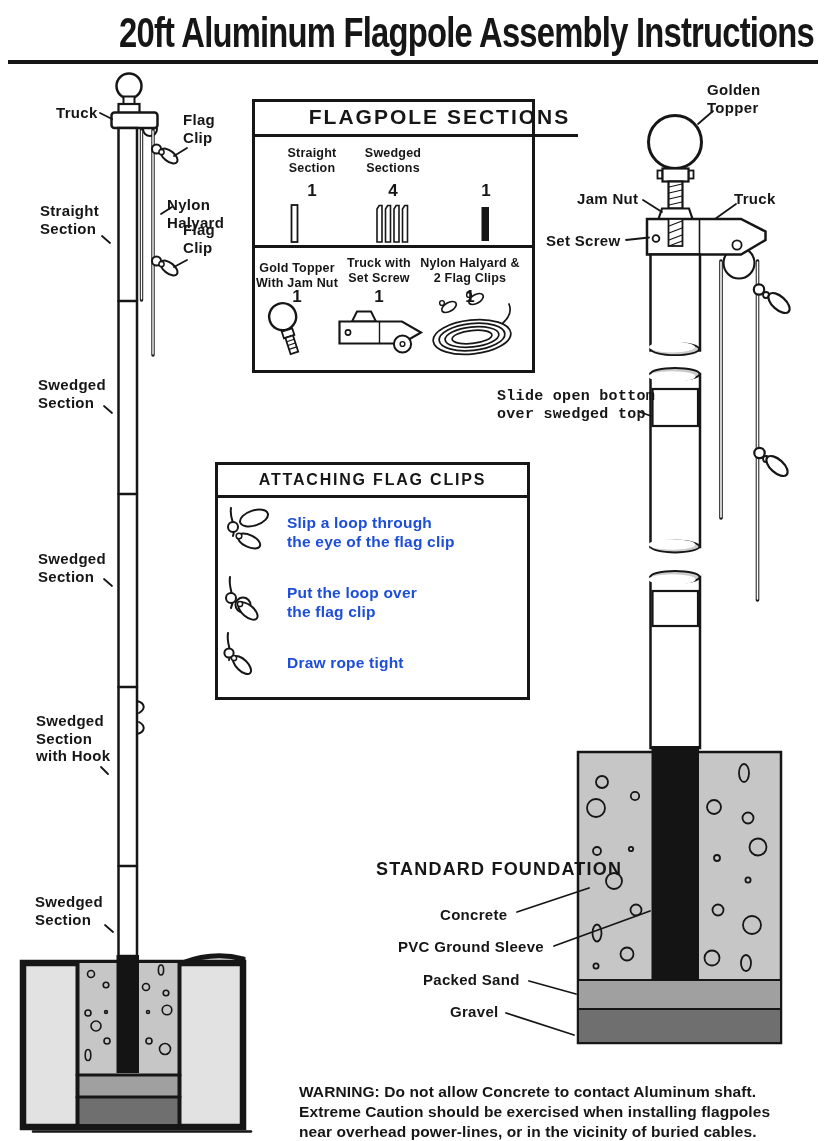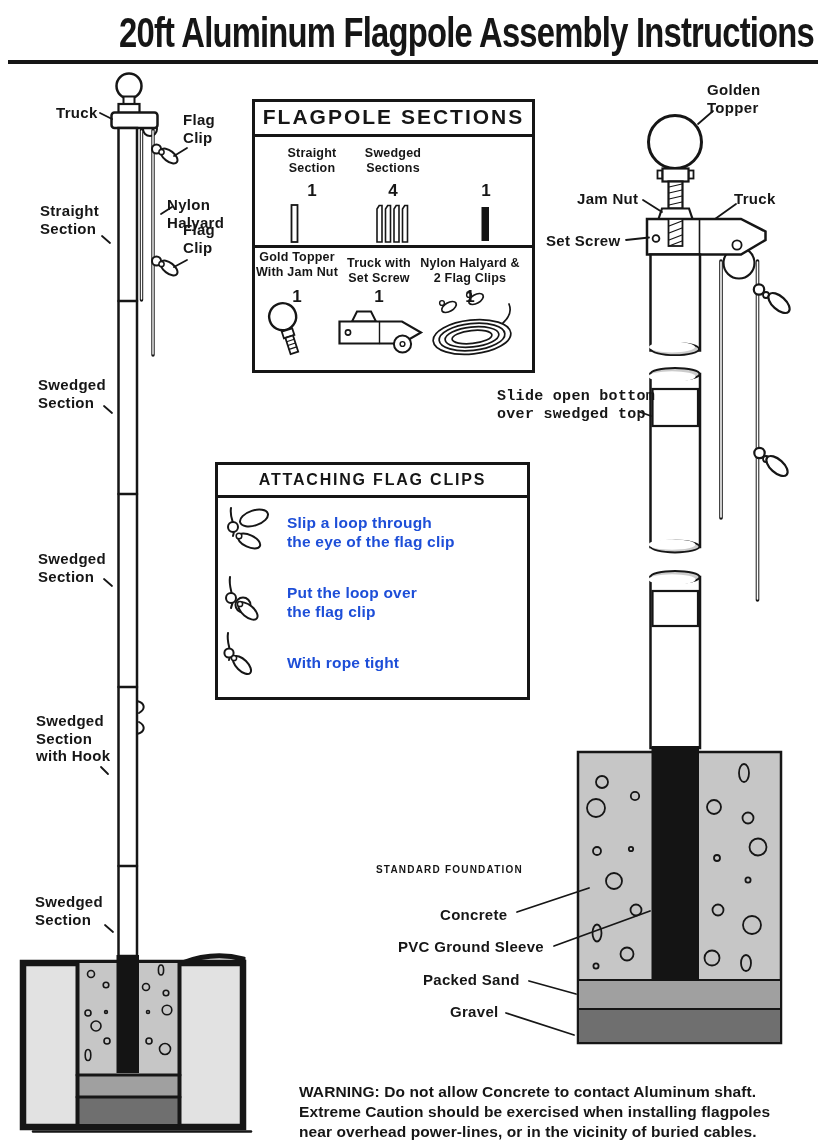--- a/index.html
+++ b/index.html
@@ -5,21 +5,21 @@
   html,body{margin:0;padding:0;}
   body{width:826px;height:1141px;position:relative;background:#ffffff;overflow:hidden;
        font-family:"Liberation Sans",sans-serif;}
   #canvas-svg{position:absolute;left:0;top:0;z-index:0;}
   .title-wrap{position:absolute;left:0;top:10px;width:826px;text-align:center;z-index:2;padding-left:21px;}
   .title-text{display:inline-block;font:700 42px/46px "Liberation Sans",sans-serif;color:#161616;
        letter-spacing:-1px;transform:scaleX(0.78);transform-origin:50% 50%;white-space:nowrap;}
   .title-rule{position:absolute;left:8px;top:60px;width:810px;height:3.5px;background:#161616;z-index:2;}
   .label{position:absolute;font:700 15px/17.5px "Liberation Sans",sans-serif;color:#161616;
        letter-spacing:.3px;white-space:pre-line;z-index:2;}
-  .caps{font-size:10px;letter-spacing:1.2px;}
+  .caps{font-size:18px;letter-spacing:1.2px;}
   .box{position:absolute;border:3px solid #161616;background:transparent;z-index:1;}
   .box-header{position:absolute;left:0;top:0;width:100%;border-bottom:3px solid #161616;
        text-align:center;color:#161616;font:700 21px/30px "Liberation Sans",sans-serif;letter-spacing:2px;}
   .divider{position:absolute;left:0;width:100%;height:3px;background:#161616;}
   .item-name{position:absolute;text-align:center;font:700 12.5px/14.5px "Liberation Sans",sans-serif;
        color:#161616;white-space:pre-line;letter-spacing:.2px;}
   .item-qty{position:absolute;text-align:center;font:700 17px/18px "Liberation Sans",sans-serif;color:#161616;}
   .step-text{position:absolute;font:700 15.5px/18.5px "Liberation Sans",sans-serif;color:#1d4ed8;
        white-space:pre-line;letter-spacing:.2px;}
   .warning{position:absolute;left:299px;top:1066px;width:530px;z-index:2;
@@ -324,44 +324,44 @@
 <div class="label" style="left:497px;top:388px;font-family:Liberation Mono, monospace;">Slide open bottom
 over swedged top</div>
 
 <div class="label caps" style="left:376px;top:861px;">STANDARD FOUNDATION</div>
 <div class="label" style="left:440px;top:906px;">Concrete</div>
 <div class="label" style="left:398px;top:938px;">PVC Ground Sleeve</div>
 <div class="label" style="left:423px;top:971px;">Packed Sand</div>
 <div class="label" style="left:450px;top:1003px;">Gravel</div>
 
 <div class="box" style="left:252px;top:99px;width:277px;height:268px;">
-  <div class="box-header" style="height:32px;">FLAGPOLE SECTIONS</div>
+  <div class="box-header" style="height:32px;padding-left:46px;">FLAGPOLE SECTIONS</div>
   <div class="divider" style="top:143px;"></div>
   <div class="item-name" style="left:7px;top:44px;width:100px;">Straight
 Section</div>
   <div class="item-name" style="left:88px;top:44px;width:100px;">Swedged
 Sections</div>
   <div class="item-qty" style="left:7px;top:80px;width:100px;">1</div>
   <div class="item-qty" style="left:88px;top:80px;width:100px;">4</div>
   <div class="item-qty" style="left:181px;top:80px;width:100px;">1</div>
-  <div class="item-name" style="left:-8px;top:148px;width:100px;">Gold Topper
+  <div class="item-name" style="left:-8px;top:159px;width:100px;">Gold Topper
 With Jam Nut</div>
   <div class="item-name" style="left:74px;top:154px;width:100px;">Truck with
 Set Screw</div>
   <div class="item-name" style="left:158px;top:154px;width:114px;">Nylon Halyard &amp;
 2 Flag Clips</div>
   <div class="item-qty" style="left:-8px;top:186px;width:100px;">1</div>
   <div class="item-qty" style="left:74px;top:186px;width:100px;">1</div>
   <div class="item-qty" style="left:158px;top:186px;width:114px;">1</div>
 </div>
 
 <div class="box" style="left:215px;top:462px;width:309px;height:232px;">
   <div class="box-header" style="height:30px;font-size:16px;line-height:29px;letter-spacing:1.8px;">ATTACHING FLAG CLIPS</div>
   <div class="step-text" style="left:69px;top:49px;">Slip a loop through
 the eye of the flag clip</div>
   <div class="step-text" style="left:69px;top:119px;">Put the loop over
 the flag clip</div>
-  <div class="step-text" style="left:69px;top:189px;">With rope tight</div>
+  <div class="step-text" style="left:69px;top:189px;">Draw rope tight</div>
 </div>
 
 <div class="warning">WARNING: Do not allow Concrete to contact Aluminum shaft.
 Extreme Caution should be exercised when installing flagpoles
 near overhead power-lines, or in the vicinity of buried cables.</div>
 
 </body></html>

